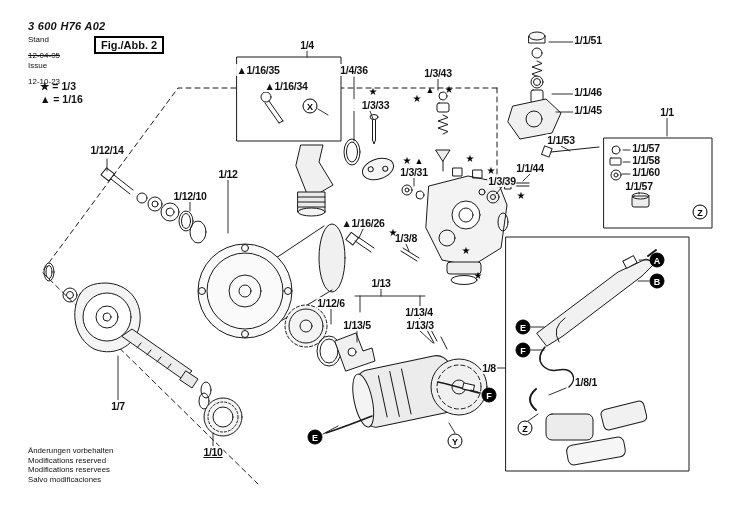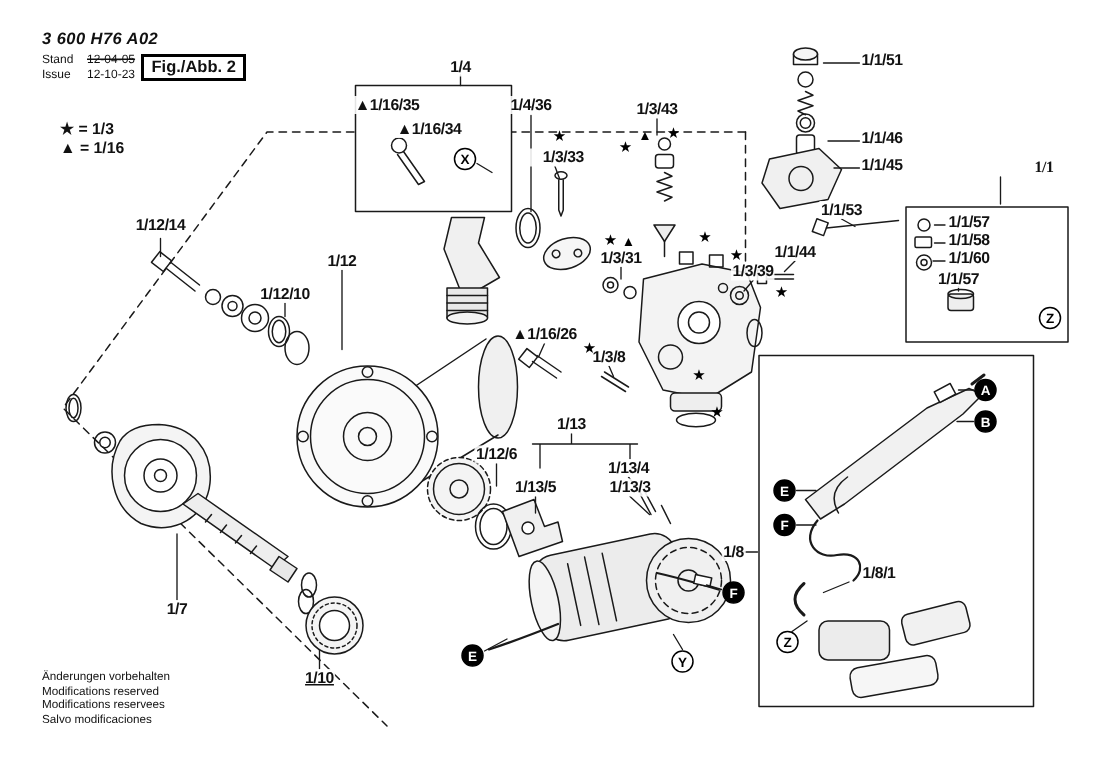--- a/index.html
+++ b/index.html
@@ -6,21 +6,21 @@
   html,body { background:#fff; }
   .page {
     position:relative; width:730px; height:516px; background:#fff;
     font-family:"Liberation Sans", sans-serif; color:#111; overflow:hidden;
   }
   svg.art { position:absolute; left:0; top:0; }
   .layer { position:absolute; inset:0; }
   .hdr { position:absolute; left:28px; top:20px; }
   .part-number { font-size:11px; font-weight:bold; letter-spacing:.3px;font-style:italic; }
   .rev-table { margin-top:3px; font-size:8px; line-height:10px; }
-  .rev-row { display:flex; gap:6px; }
+  .rev-row { display:flex; gap:6px;flex-direction:column; }
   .rev-label { width:24px; }
   .struck { text-decoration:line-through; }
   .fig-box {
     position:absolute; left:94px; top:36px; border:2px solid #000;
     padding:1px 5px; font-size:11px; font-weight:bold; background:#fff;
   }
   .legend { position:absolute; left:40px; top:80px; font-size:10.5px; font-weight:bold; line-height:13px; }
   .footer { position:absolute; left:28px; top:446px; font-size:7.8px; line-height:9.5px; }
   .part-label {
     position:absolute; transform:translate(-50%,-50%); font-size:10.5px; font-weight:bold;
@@ -263,21 +263,21 @@
       <div class="part-label" style="left: 190px; top: 196px;">1/12/10</div>
       <div class="part-label" style="left: 258px; top: 70px;">▲1/16/35</div>
       <div class="part-label" style="left: 286px; top: 86px;">▲1/16/34</div>
       <div class="part-label" style="left: 307px; top: 45px;">1/4</div>
       <div class="part-label" style="left: 354px; top: 70px;">1/4/36</div>
       <div class="part-label" style="left: 370px; top: 105px; padding-left: 12px;">1/3/33</div>
       <div class="part-label" style="left: 438px; top: 73px;">1/3/43</div>
       <div class="part-label" style="left: 588px; top: 40px;">1/1/51</div>
       <div class="part-label" style="left: 588px; top: 92px;">1/1/46</div>
       <div class="part-label" style="left: 588px; top: 110px;">1/1/45</div>
-      <div class="part-label" style="left: 696px; top: 112px; font-family: Liberation Serif, serif;">1/1</div>
+      <div class="part-label" style="left: 667px; top: 112px;">1/1</div>
       <div class="part-label" style="left: 561px; top: 140px;">1/1/53</div>
       <div class="part-label" style="left: 646px; top: 148px;">1/1/57</div>
       <div class="part-label" style="left: 646px; top: 160px;">1/1/58</div>
       <div class="part-label" style="left: 646px; top: 172px;">1/1/60</div>
       <div class="part-label" style="left: 639px; top: 186px;">1/1/57</div>
       <div class="part-label" style="left: 530px; top: 168px;">1/1/44</div>
       <div class="part-label" style="left: 414px; top: 172px;">1/3/31</div>
       <div class="part-label" style="left: 502px; top: 181px;">1/3/39</div>
       <div class="part-label" style="left: 363px; top: 223px;">▲1/16/26</div>
       <div class="part-label" style="left: 406px; top: 238px;">1/3/8</div>

